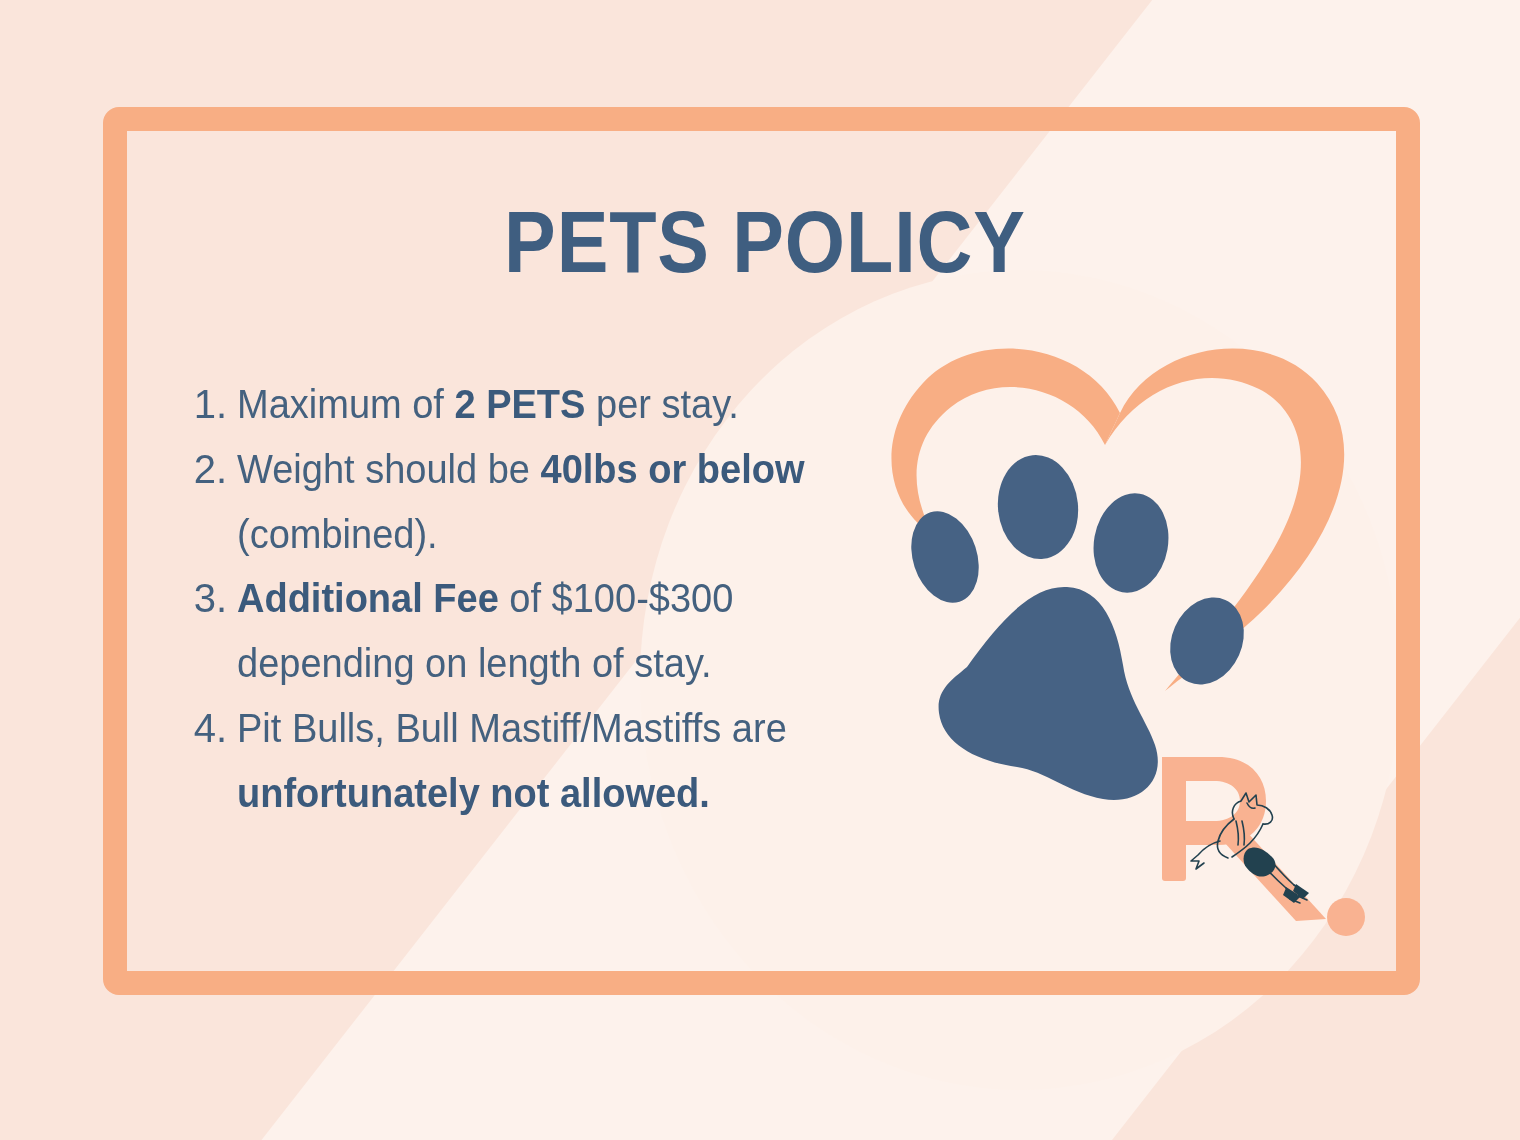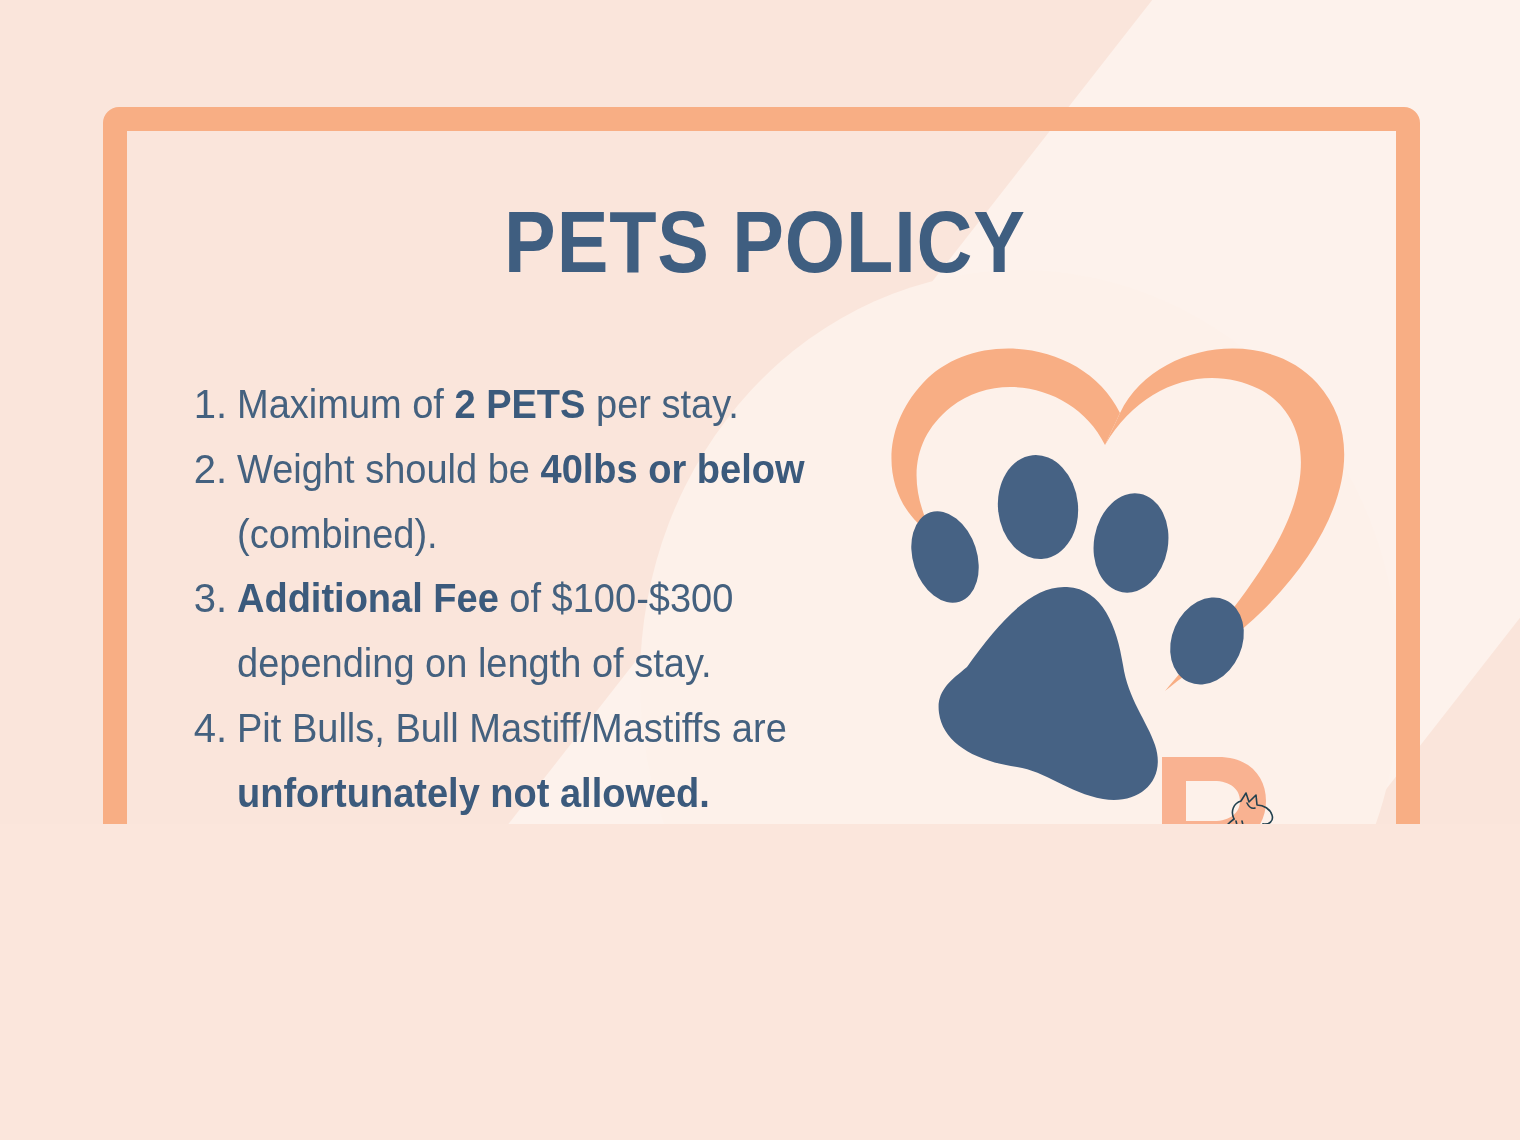--- a/index.html
+++ b/index.html
@@ -10,21 +10,21 @@
     width: 1520px;
     height: 1140px;
     overflow: hidden;
     font-family: "Liberation Sans", sans-serif;
     background: #FBE6DC;
   }
 
   #poster {
     position: relative;
     width: 1520px;
-    height: 824px;
+    height: 1140px;
     background: #FBE6DC;
     overflow: hidden;
   }
 
   
   .bg-base {
     position: absolute;
     inset: 0;
     background: #FAE5DB;
   }

